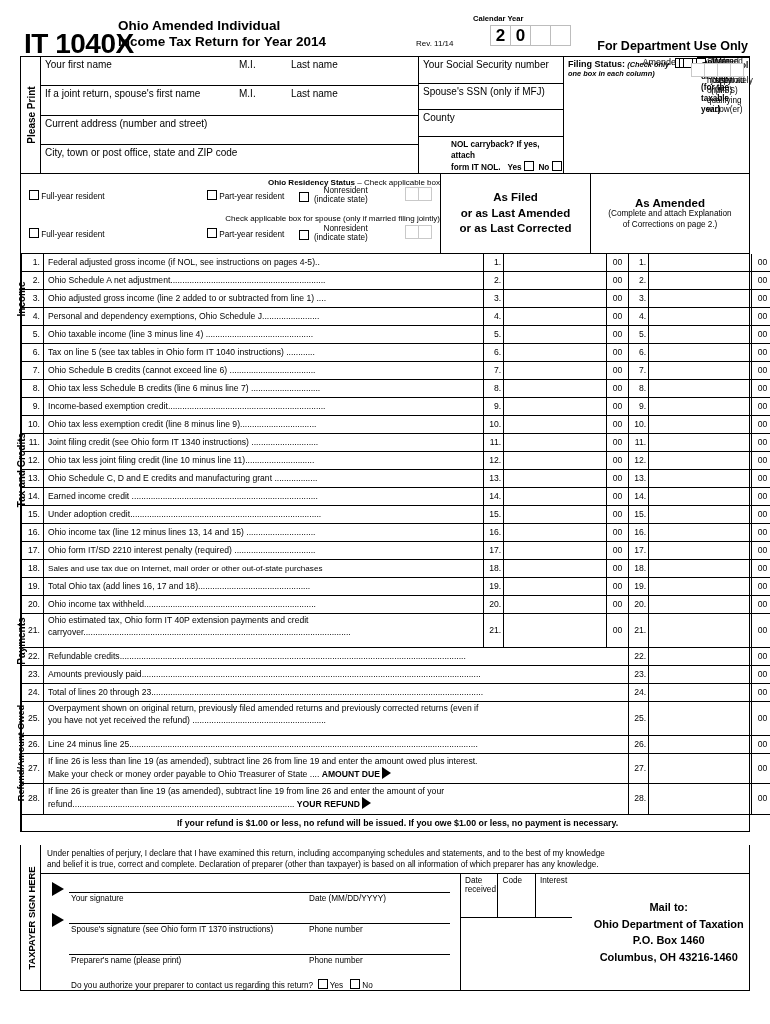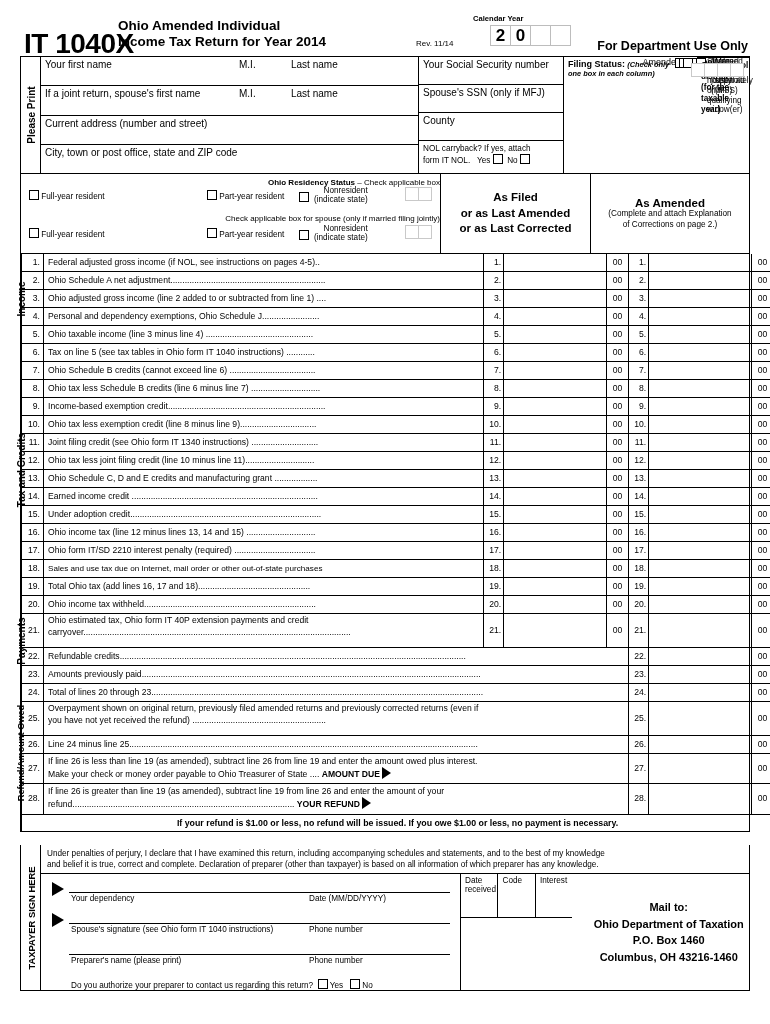--- a/index.html
+++ b/index.html
@@ -41,21 +41,21 @@
           font-weight:bold; font-size:10px; }
   .namecol { width:378px; border-right:1.1px solid #000; display:flex; flex-direction:column; }
   .namerow { flex:1; border-bottom:1.1px solid #000; position:relative; padding:2px 0 0 4px; }
   .namerow:last-child { border-bottom:none; }
   .mi { position:absolute; left:198px; top:2px; }
   .ln { position:absolute; left:250px; top:2px; }
 
   .ssncol { width:145px; border-right:1.4px solid #000; display:flex; flex-direction:column; }
   .ssnrow { flex:1; border-bottom:1.1px solid #000; padding:2px 0 0 4px; }
   .ssnrow:last-child { border-bottom:none; }
-  .nolrow { font-weight:normal; line-height:1.35; }
+  .nolrow { font-weight:bold; line-height:1.35;margin-left:28px; }
 
   .fscol { flex:1; display:flex; flex-direction:row; }
   .fshead { padding:2px 0 0 4px; }
   .fsoa { position:relative; height:12px; padding:0 4px; }
   .fsoa .o { position:absolute; left:4px; top:0; font-weight:bold; font-size:9px;}
   .fsoa .a { position:absolute; right:4px; top:0; font-weight:normal; font-size:9px;}
   .fsline { position:relative; height:20px; padding-left:4px; }
   .fsline .t { position:absolute; left:22px; top:0px; line-height:1.18; }
   .fsline .cl { position:absolute; left:3px; top:1px; }
   .fsline .cr { position:absolute; right:4px; top:1px; }
@@ -716,27 +716,27 @@
     <div class="sigbody">
       <div class="perj">
         <div>Under penalties of perjury, I declare that I have examined this return, including accompanying schedules and statements, and to the best of my knowledge</div>
         <div>and belief it is true, correct and complete. Declaration of preparer (other than taxpayer) is based on all information of which preparer has any knowledge.</div>
       </div>
       <div class="sigrow">
         <div class="sigleft">
           <div class="sigline">
             <span class="arrow"></span>
             <span class="rule"></span>
-            <span class="cap">Your dependency</span>
+            <span class="cap">Your signature</span>
             <span class="cap2">Date (MM/DD/YYYY)</span>
           </div>
           <div class="sigline">
             <span class="arrow"></span>
             <span class="rule"></span>
-            <span class="cap">Spouse's signature (see Ohio form IT 1040 instructions)</span>
+            <span class="cap">Spouse's signature (see Ohio form IT 1370 instructions)</span>
             <span class="cap2">Phone number</span>
           </div>
           <div class="sigline">
             <span class="rule"></span>
             <span class="cap">Preparer's name (please print)</span>
             <span class="cap2">Phone number</span>
           </div>
           <div class="authrow">
             <span>Do you authorize your preparer to contact us regarding this return?</span>
             &nbsp;<span class="cb"></span>

